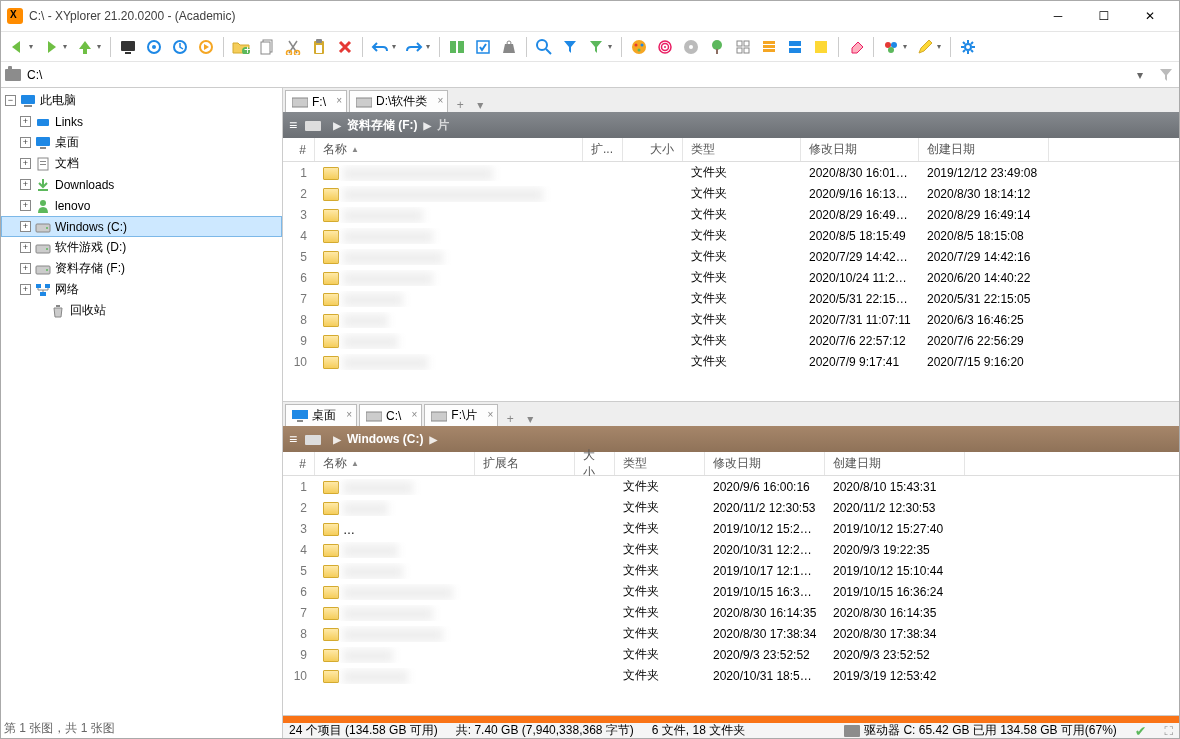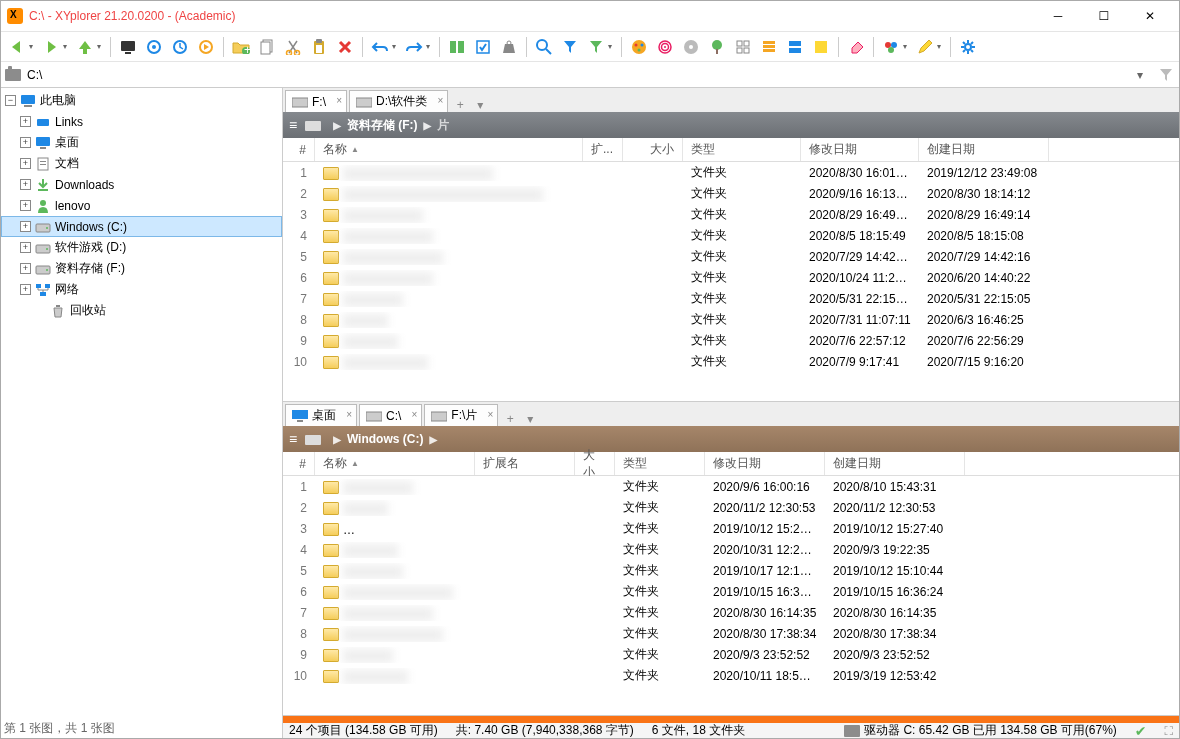--- a/index.html
+++ b/index.html
@@ -3,21 +3,21 @@
 <meta charset="utf-8">
 <style>
 * { box-sizing: border-box; margin: 0; padding: 0; font-family: "Microsoft YaHei", sans-serif; font-size: 12px; user-select: none; }
 body { background: #f0f0f0; overflow: hidden; }
 .app { width: 1180px; height: 739px; background: #ffffff; display: flex; flex-direction: column; border: 1px solid #aaa; }
 
 
 .titlebar { height: 30px; display: flex; align-items: center; padding: 0 6px; background: #fff; }
 .titlebar .app-icon { width: 16px; height: 16px; margin-right: 6px; background: #ff8c00; border-radius: 3px; position: relative; }
 .titlebar .app-icon::after { content: "X"; color: #000; font-weight: bold; font-size: 10px; position: absolute; left: 3px; top: 1px; }
-.titlebar .title { flex: 1; color: #ef4444; }
+.titlebar .title { flex: 1; color: #404040; }
 .winctl { width: 46px; height: 30px; display: flex; align-items: center; justify-content: center; font-family: "Segoe UI Symbol", sans-serif; }
 
 
 .menubar { height: 24px; display: flex; align-items: center; padding: 0 4px; background: #fff; }
 .menubar > div { padding: 2px 8px; height: 22px; display: flex; align-items: center; }
 
 
 .toolbar { height: 30px; display: flex; align-items: center; padding: 2px 4px; background: #fff; border-top: 1px solid #e5e5e5; gap: 2px; }
 .tbtn { width: 24px; height: 24px; display: flex; align-items: center; justify-content: center; border-radius: 2px; }
 .tsep { width: 1px; height: 20px; background: #ccc; margin: 0 3px; }
@@ -757,21 +757,21 @@
               <div class="cell" style="width:90px">文件夹</div>
               <div class="cell" style="width:120px">2020/9/3 23:52:52</div>
               <div class="cell" style="width:140px">2020/9/3 23:52:52</div>
             </div>
             <div class="row">
               <div class="cell num" style="width:32px">10</div>
               <div class="cell" style="width:160px"><span class="folder-icon"></span><span class="blur" style="width:65px">&nbsp;</span></div>
               <div class="cell" style="width:100px"></div>
               <div class="cell" style="width:40px;text-align:right"></div>
               <div class="cell" style="width:90px">文件夹</div>
-              <div class="cell" style="width:120px">2020/10/11 18:59:50</div>
+              <div class="cell" style="width:120px">2020/10/31 18:59:50</div>
               <div class="cell" style="width:140px">2019/3/19 12:53:42</div>
             </div>
           </div>
       </div>
 
       <div class="statusbar">
         <div class="seg">24 个项目 (134.58 GB 可用)</div>
         <div class="seg">共: 7.40 GB (7,940,338,368 字节)</div>
         <div class="seg">6 文件, 18 文件夹</div>
         <div style="flex:1"></div>

